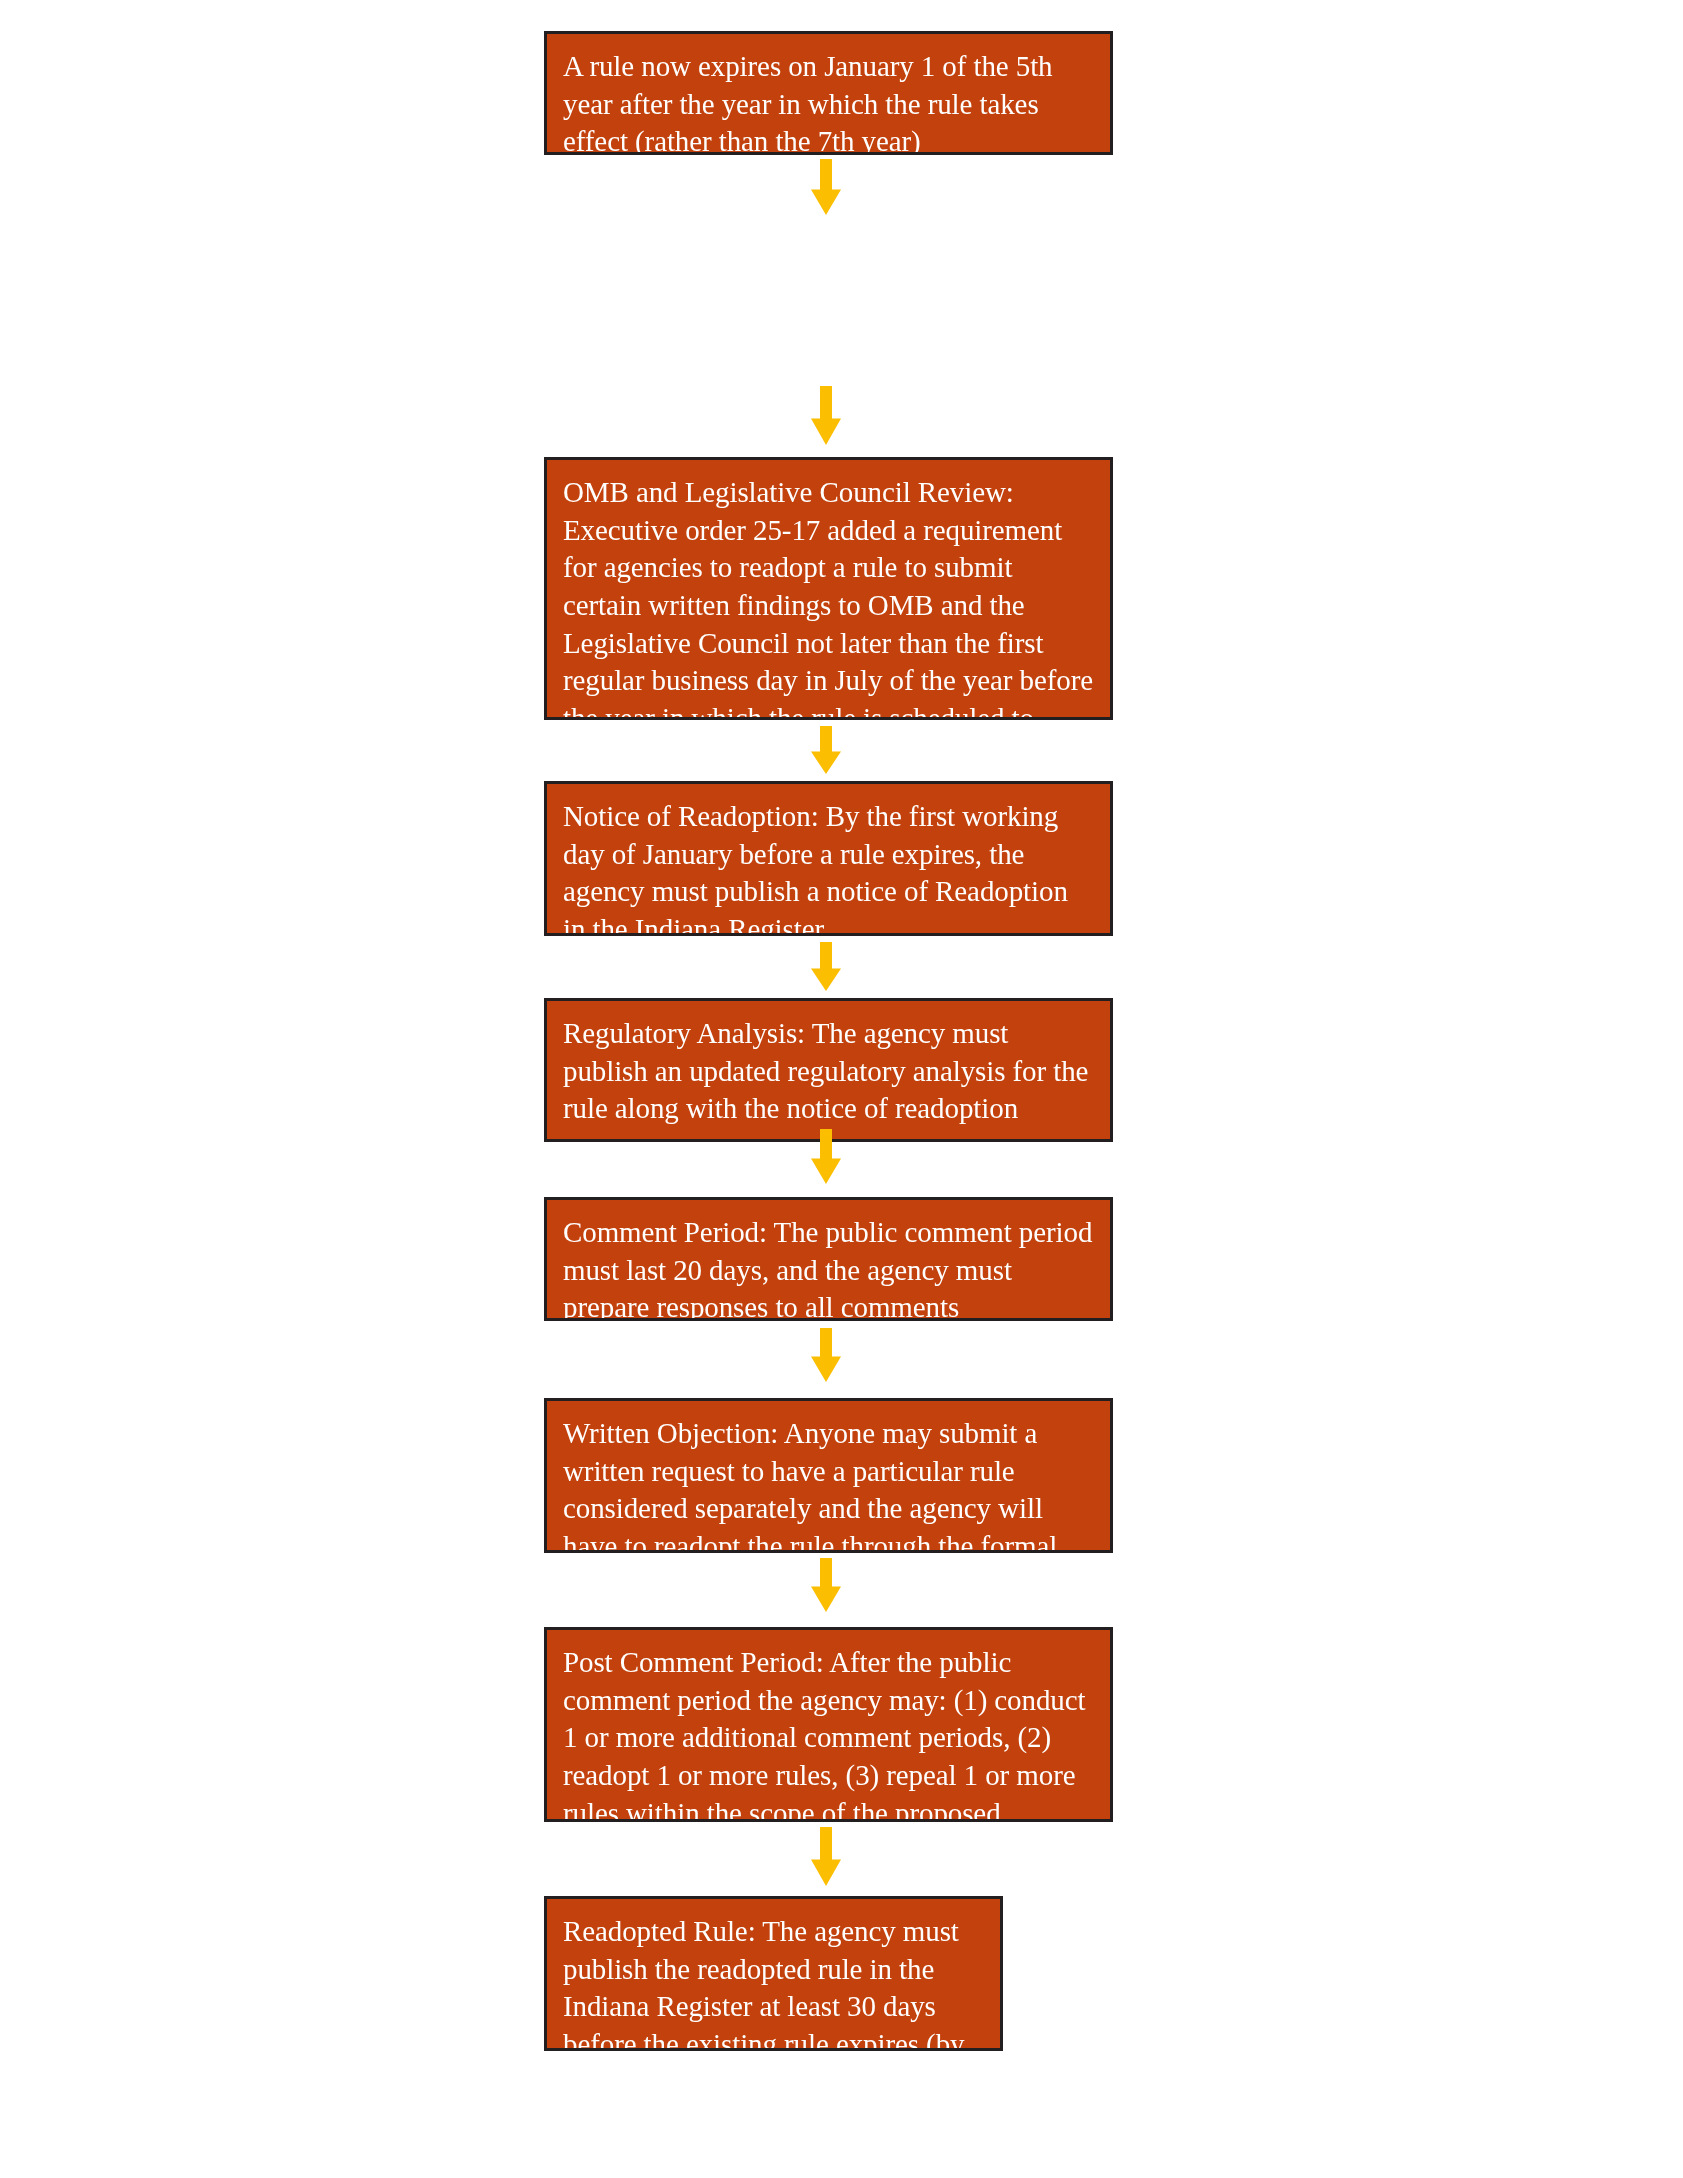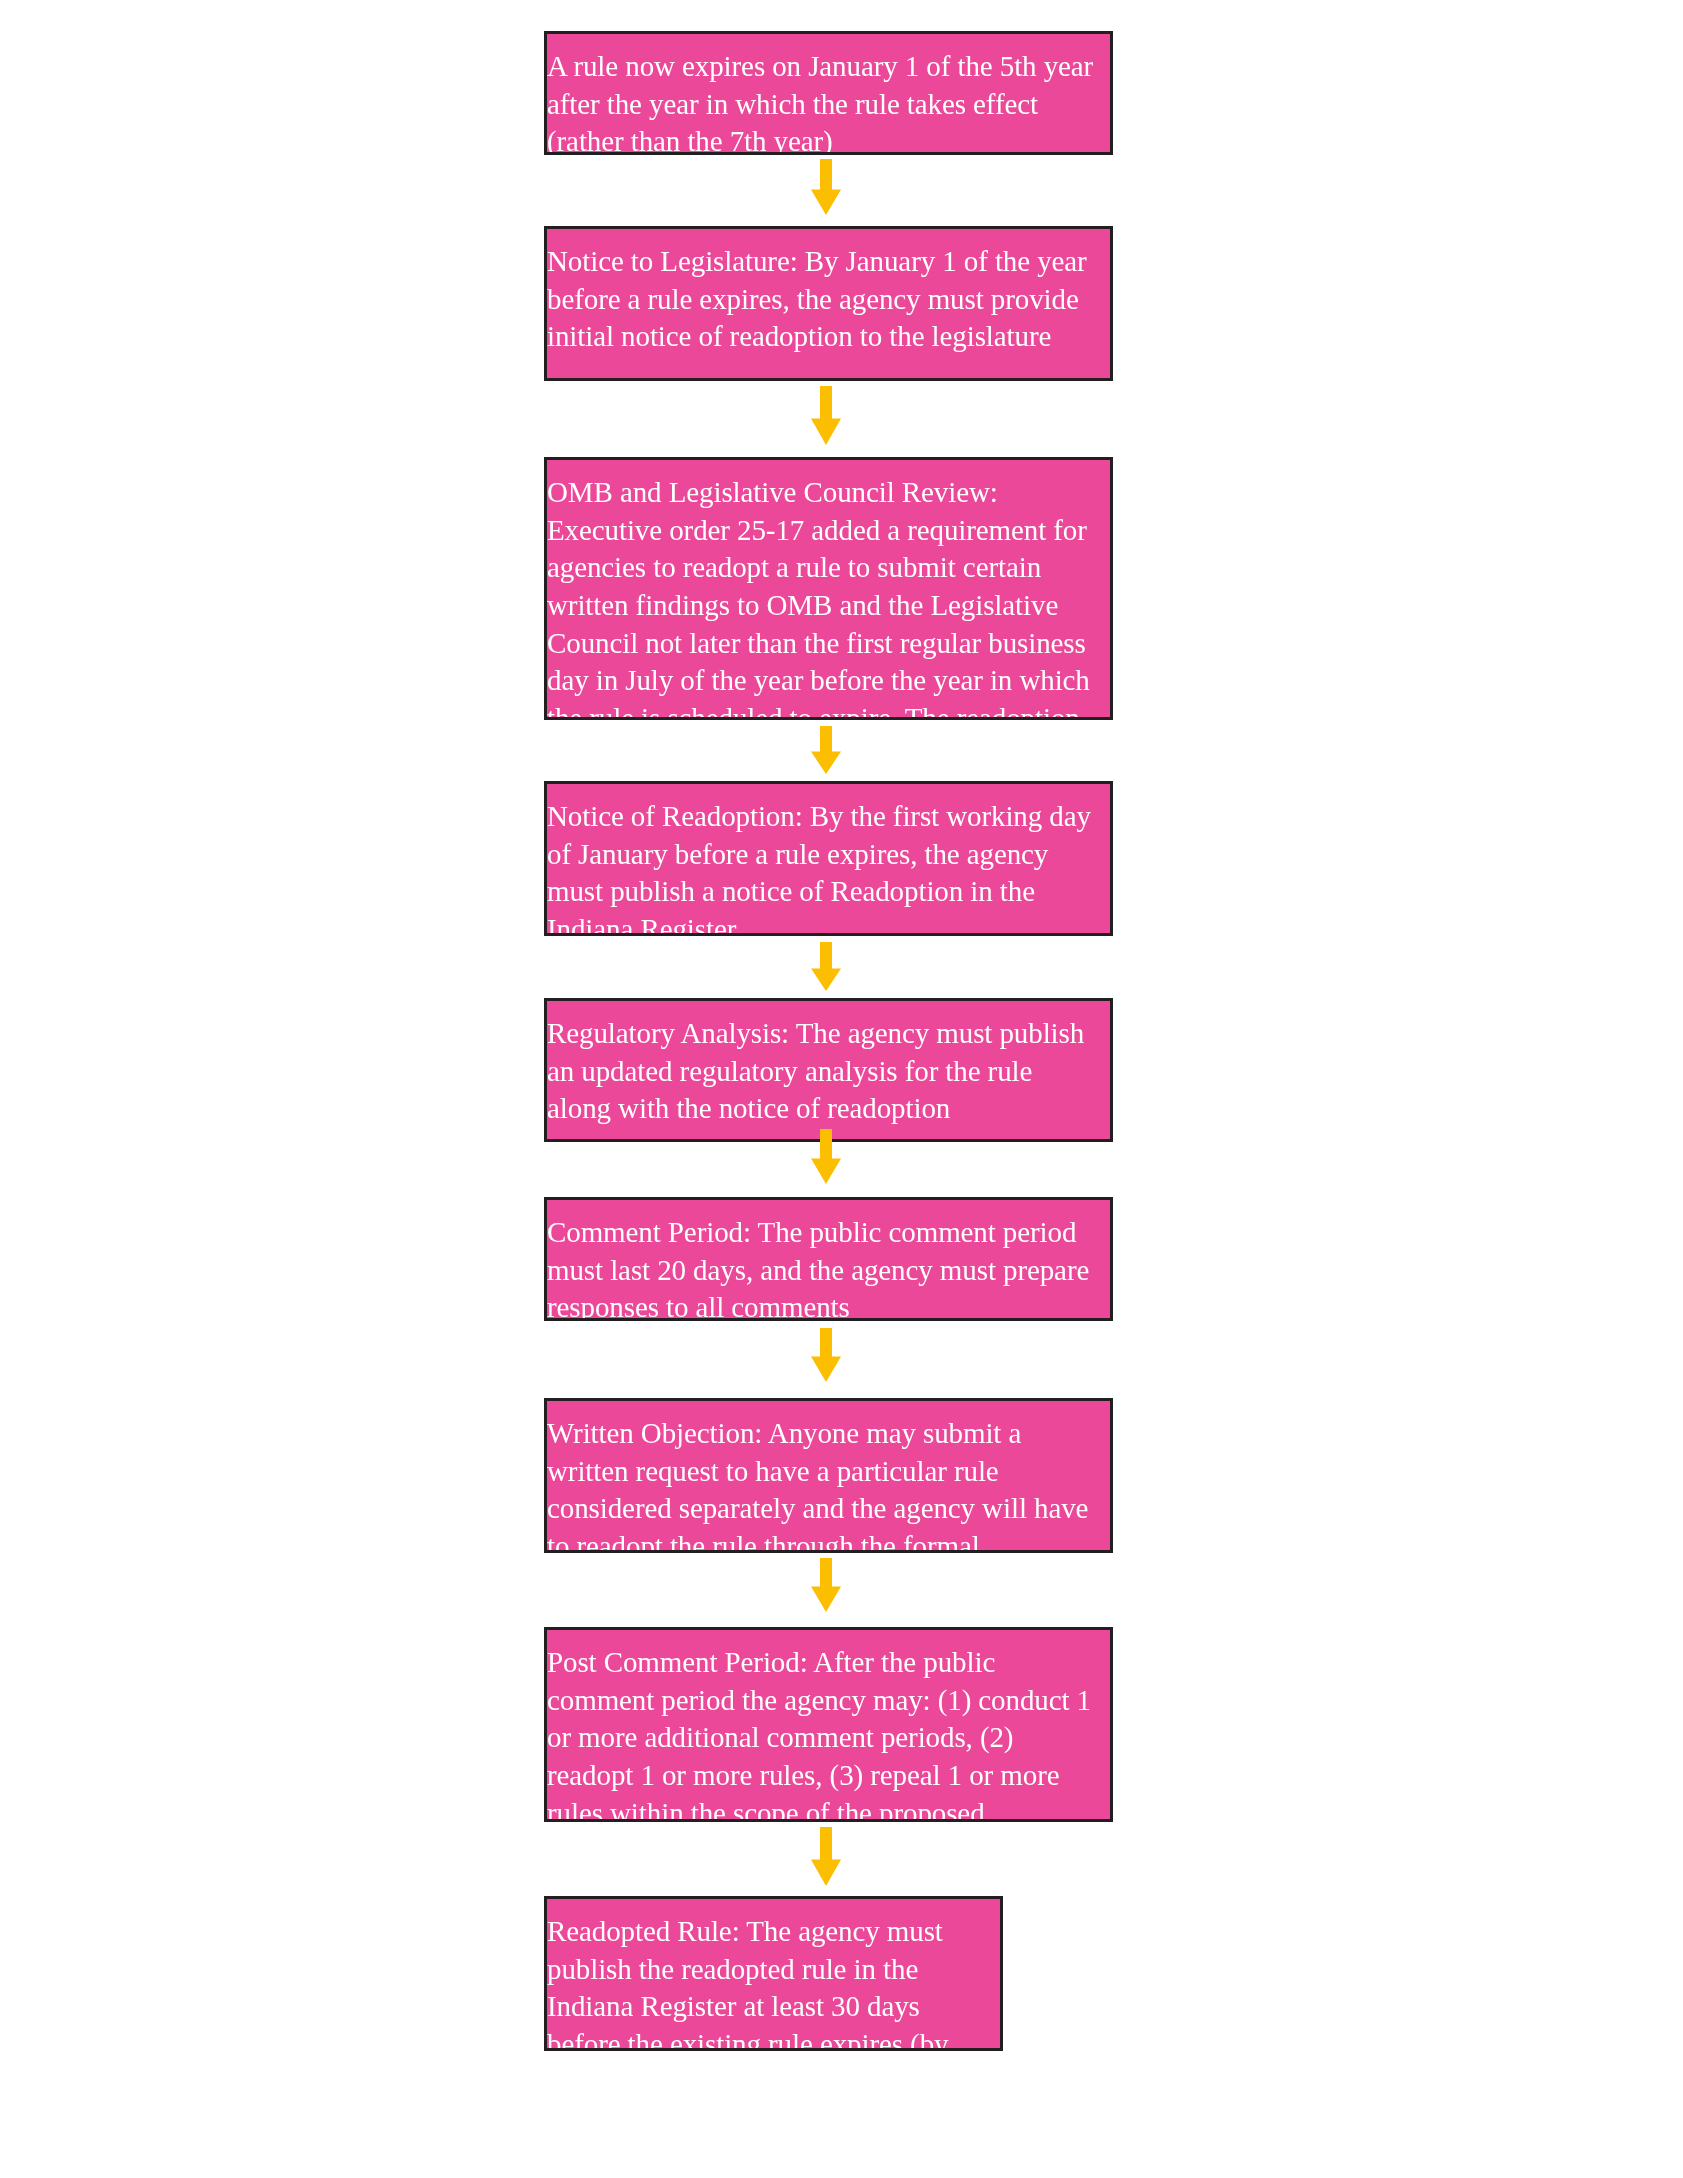--- a/index.html
+++ b/index.html
@@ -14,26 +14,26 @@
     position: relative;
     font-family: "Liberation Serif", "DejaVu Serif", serif;
     overflow: hidden;
   }
   #flow-root {
     position: absolute;
     inset: 0;
   }
   .flow-node {
     position: absolute;
-    background: #ec4899;
+    background: #c2410c;
     border: 3px solid #231F20;
     box-sizing: border-box;
     color: #ffffff;
     overflow: hidden;
-    padding: 14px 16px 6px 0;
+    padding: 14px 16px 6px 16px;
   }
   .flow-node .node-text {
     display: block;
     font-family: "Liberation Serif", "DejaVu Serif", serif;
     font-size: 29px;
     line-height: 1.30;
     color: #ffffff;
     white-space: pre-line;
     letter-spacing: -0.1px;
   }
@@ -55,23 +55,20 @@
   <div class="flow-node" style="left:544px; top:31px; width:569px; height:124px;">
     <span class="node-text">A rule now expires on January 1 of the 5th year after the year in which the rule takes effect (rather than the 7th year)</span>
   </div>
 
   <div class="flow-arrow" style="left:808px; top:159px; height:58px;">
     <svg viewBox="0 0 36 59" preserveAspectRatio="none" aria-hidden="true">
       <polygon points="12,0 24,0 24,31 33,31 18,57 3,31 12,31" fill="#FBBE00"></polygon>
     </svg>
   </div>
 
-  <div class="flow-node" style="left:544px; top:226px; width:569px; height:155px;">
-    <span class="node-text">Notice to Legislature: By January 1 of the year before a rule expires, the agency must provide initial notice of readoption to the legislature</span>
-  </div>
 
   <div class="flow-arrow" style="left:808px; top:386px; height:61px;">
     <svg viewBox="0 0 36 62" preserveAspectRatio="none" aria-hidden="true">
       <polygon points="12,0 24,0 24,33 33,33 18,60 3,33 12,33" fill="#FBBE00"></polygon>
     </svg>
   </div>
 
   <div class="flow-node" style="left:544px; top:457px; width:569px; height:263px;">
     <span class="node-text">OMB and Legislative Council Review: Executive order 25-17 added a requirement for agencies to readopt a rule to submit certain written findings to OMB and the Legislative Council not later than the first regular business day in July of the year before the year in which the rule is scheduled to expire. The readoption analysis reference above incorporates the written findings.</span>
   </div>

